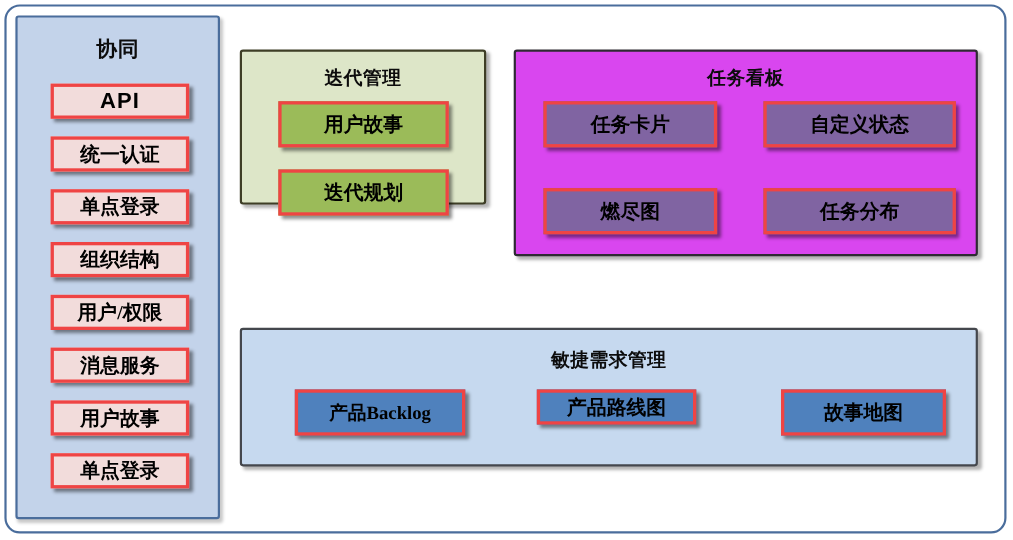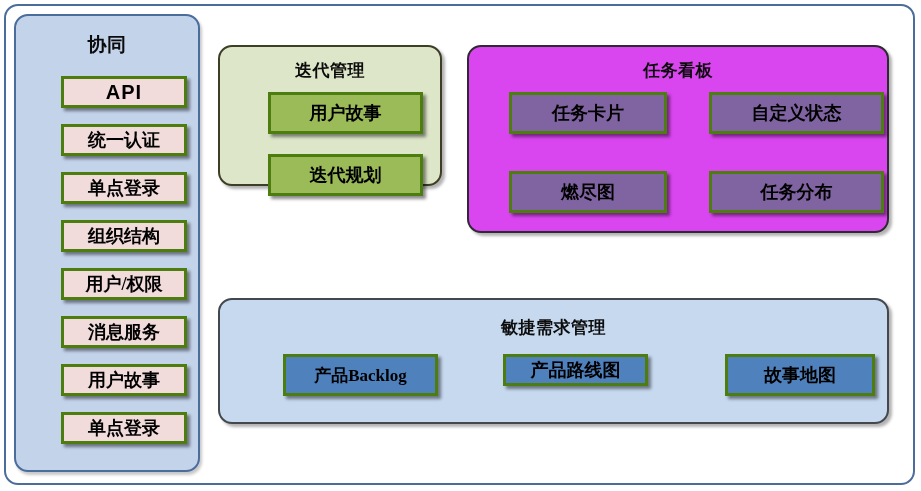--- a/index.html
+++ b/index.html
@@ -28,21 +28,21 @@
     box-sizing: border-box;
     border: 2px solid #4a6d9c;
     border-radius: 14px;
     background: #ffffff;
   }
 
   
   .group {
     position: absolute;
     box-sizing: border-box;
-    border-radius: 14px;
+    border-radius: 3px;
   }
   .group-sidebar {
     left: 14px;
     top: 14px;
     width: 186px;
     height: 458px;
     background: #c3d3ea;
     border: 2px solid #4a6d9c;
     box-shadow: 2px 3px 3px rgba(0,0,0,0.22);
   }
@@ -87,31 +87,30 @@
   }
   .group-sidebar .group-title  { top: 16px; font-size: 19px; }
   .group-iteration .group-title { top: 12px; }
   .group-taskboard .group-title { top: 12px; }
   .group-agile .group-title     { top: 16px; }
 
   
   .node {
     position: absolute;
     box-sizing: border-box;
-    border: 3px solid #4d7c0f;
+    border: 3px solid #ef4444;
     display: flex;
     align-items: center;
     justify-content: center;
     font-family: "Liberation Serif", "DejaVu Serif", serif;
     font-weight: bold;
     font-size: 18px;
     color: #000000;
     box-shadow: 3px 3px 3px rgba(0,0,0,0.45);
     white-space: nowrap;
-    margin-left: 15px;
   }
   .node-pink   { background: #f2dcdb; }
   .node-green  { background: #9bbb59; }
   .node-purple { background: #8064a2; }
   .node-blue   { background: #4f81bd; }
 
   .node-pink.node-api {
     font-family: "Liberation Sans", "DejaVu Sans", sans-serif;
     font-size: 20px;
     letter-spacing: 1px;

